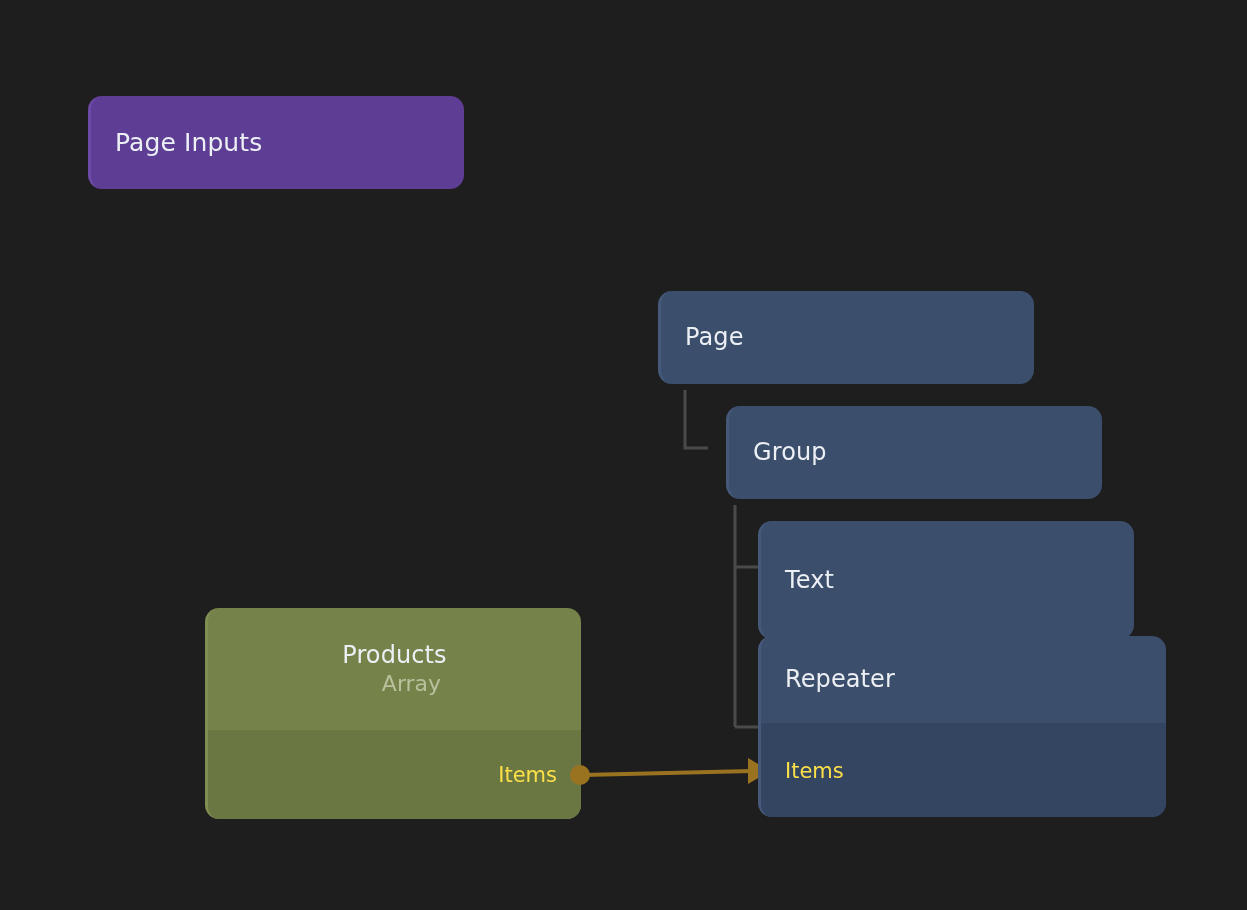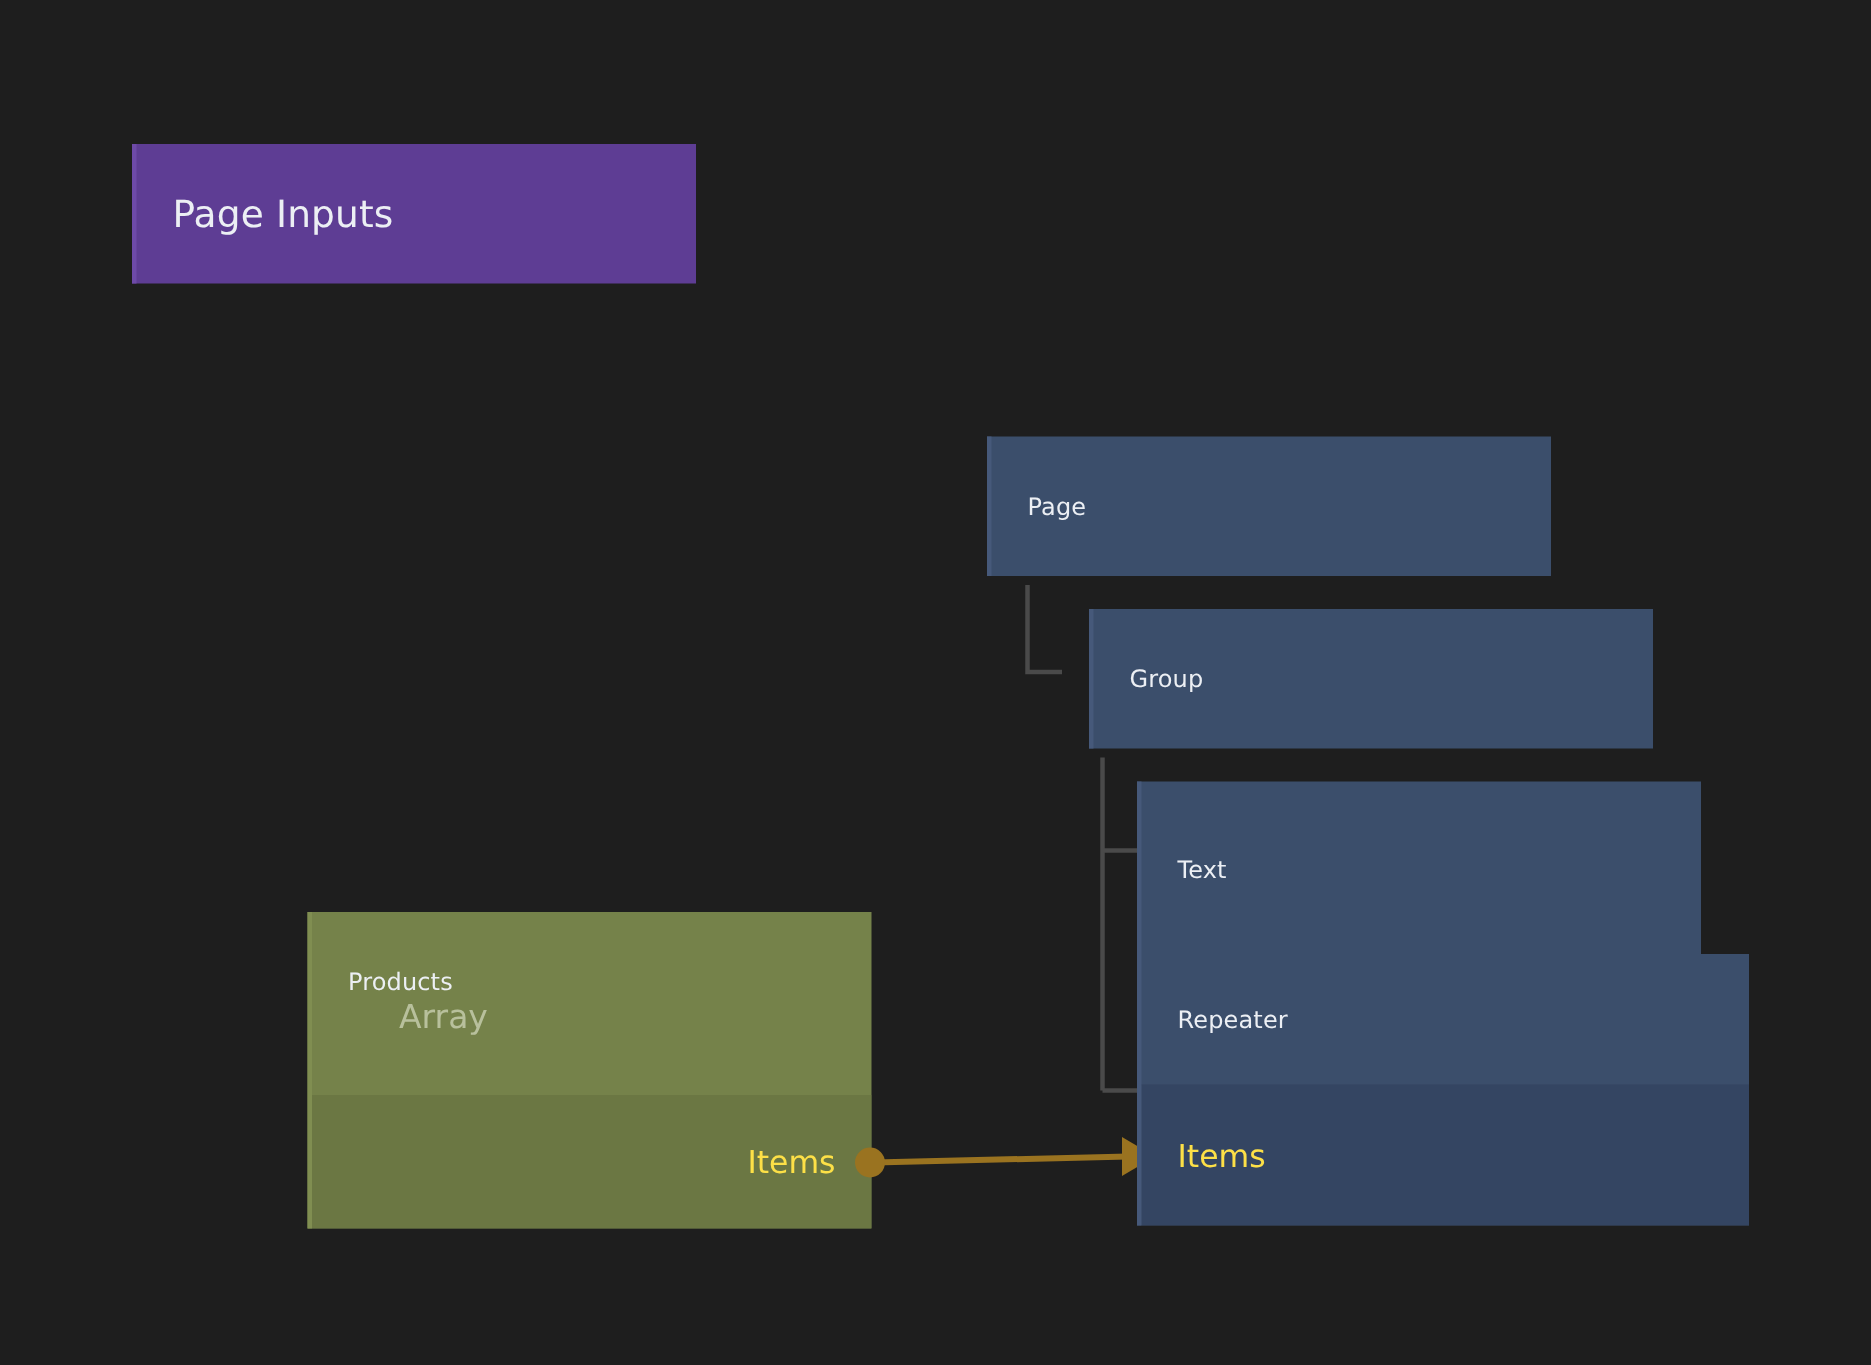--- a/index.html
+++ b/index.html
@@ -30,30 +30,31 @@
     height: 910px;
     pointer-events: none;
   }
 
   
   .node {
     position: absolute;
     display: flex;
     flex-direction: column;
     overflow: hidden;
+    border-radius: 14px;
   }
   .node-header {
     display: flex;
     flex-direction: column;
     justify-content: center;
     padding: 0 24px;
     flex: 1 1 auto;
   }
   .node-title {
-    font-size: 16px;
+    font-size: 24px;
     line-height: 1.12;
     color: #eceff4;
     letter-spacing: 0.1px;
     white-space: nowrap;
   }
   .node-subtitle {
     font-size: 22px;
     line-height: 1.15;
     color: #b9bfa8;
     white-space: nowrap;
@@ -151,21 +152,21 @@
   <div class="node node-blue" style="left:758px; top:636px; width:408px; height:181px;">
     <div class="node-header" style="flex:0 0 87px;">
       <div class="node-title">Repeater</div>
     </div>
     <div class="node-body" style="flex:1 1 auto;">
       <span class="port-label">Items</span>
     </div>
   </div>
 
   <div class="node node-olive" style="left:205px; top:608px; width:376px; height:211px;">
-    <div class="node-header" style="flex:0 0 122px;">
+    <div class="node-header" style="flex:0 0 122px;align-items:center;">
       <div class="node-title">Products</div>
       <div class="node-subtitle">Array</div>
     </div>
     <div class="node-body" style="flex:1 1 auto;">
       <span class="port-label">Items</span>
     </div>
   </div>
 
   <div class="port-dot" style="left:570px; top:765px;"></div>
 

